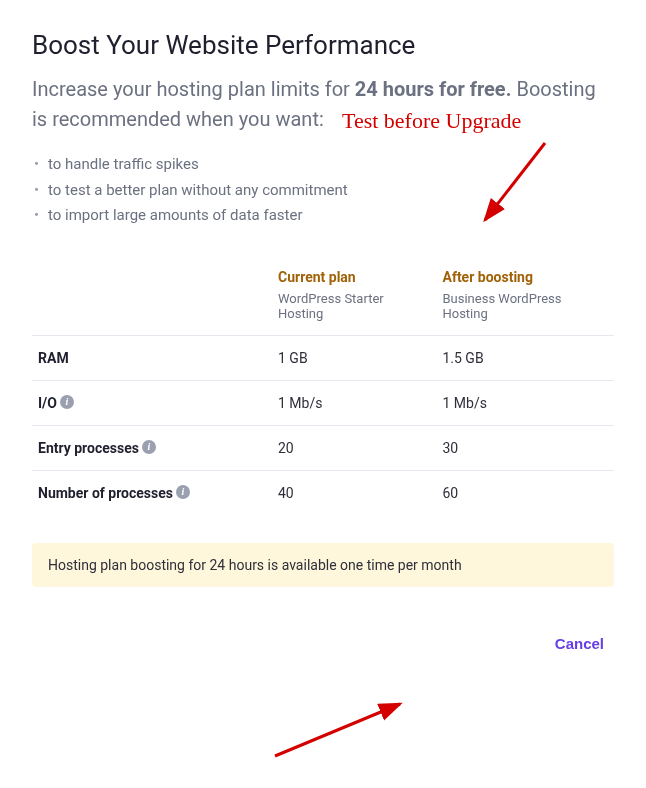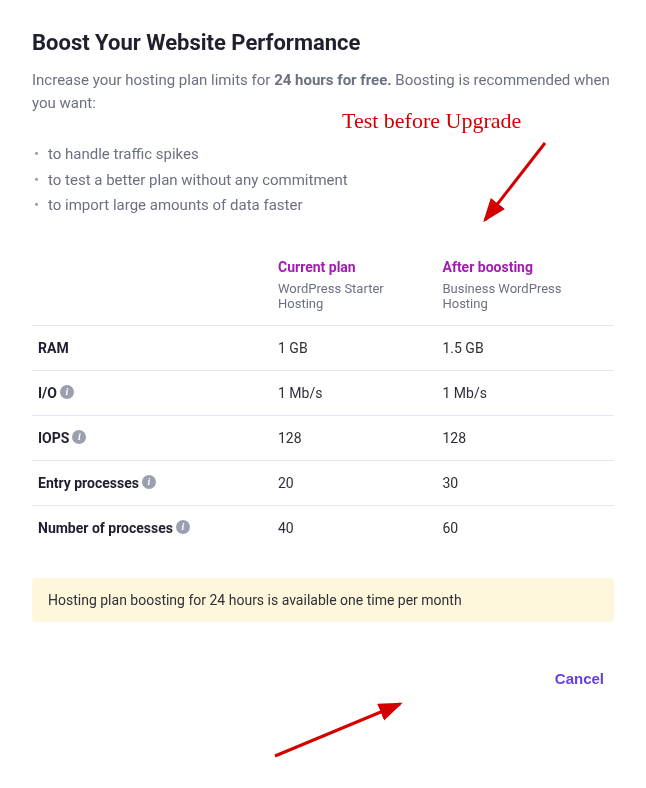--- a/index.html
+++ b/index.html
@@ -6,30 +6,30 @@
     body {
       font-family: -apple-system, BlinkMacSystemFont, "Segoe UI", Roboto, Helvetica, Arial, sans-serif;
       background: #fff;
       width: 646px;
       height: 788px;
       position: relative;
       padding: 30px 32px;
       color: #2f1c6a;
     }
     .title {
-      font-size: 22px;
-      font-weight: 700;
+      font-size: 26px;
+      font-weight: 400;
       color: #1f1f2e;
       margin-bottom: 14px;
     }
     .intro {
       color: #6c7181;
-      font-size: 15px;
+      font-size: 20px;
       line-height: 1.5;
-      margin-bottom: 28px;
+      margin-bottom: 18px;
     }
     .intro .bold { font-weight: 700; }
     .bullets {
       list-style: none;
       padding-left: 16px;
       margin-top: 10px;
       margin-bottom: 26px;
     }
     .bullets li {
       color: #6c7181;
@@ -50,21 +50,21 @@
     }
     th, td {
       text-align: left;
       vertical-align: top;
       padding: 14px 6px;
       font-size: 14px;
     }
     thead th {
       padding-bottom: 4px;
       font-weight: 700;
-      color: #a21caf;
+      color: #a16207;
     }
     thead th:first-child { width: 240px; }
     .subhead {
       font-weight: 400;
       color: #6c7181;
       font-size: 13px;
       padding-top: 2px;
       padding-bottom: 14px;
     }
     tbody tr { border-top: 1px solid #e6e8ef; }
@@ -170,25 +170,20 @@
   <tbody id="rows">
       <tr>
         <th><span>RAM</span></th>
         <td>1 GB</td>
         <td>1.5 GB</td>
       </tr>
       <tr>
         <th><span>I/O</span><span class="info-icon">i</span></th>
         <td>1 Mb/s</td>
         <td>1 Mb/s</td>
-      </tr>
-      <tr>
-        <th><span>IOPS</span><span class="info-icon">i</span></th>
-        <td>128</td>
-        <td>128</td>
       </tr>
       <tr>
         <th><span>Entry processes</span><span class="info-icon">i</span></th>
         <td>20</td>
         <td>30</td>
       </tr>
       <tr>
         <th><span>Number of processes</span><span class="info-icon">i</span></th>
         <td>40</td>
         <td>60</td>

